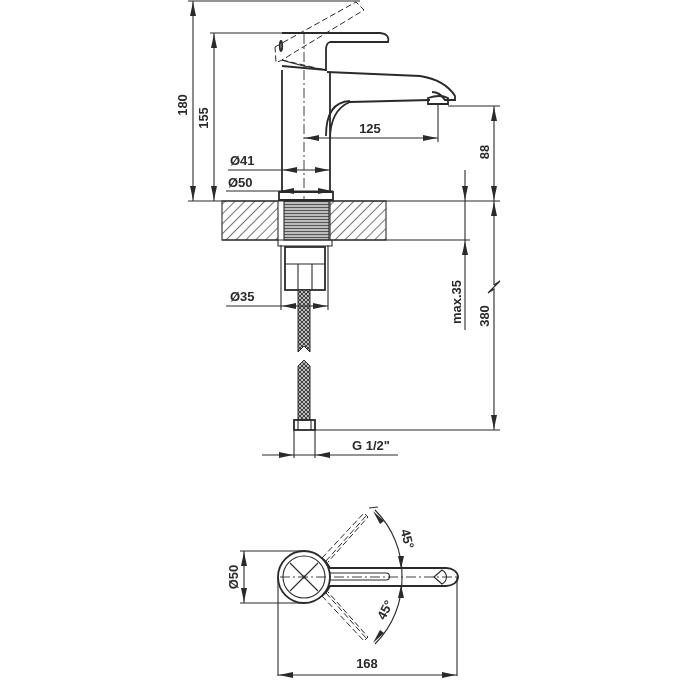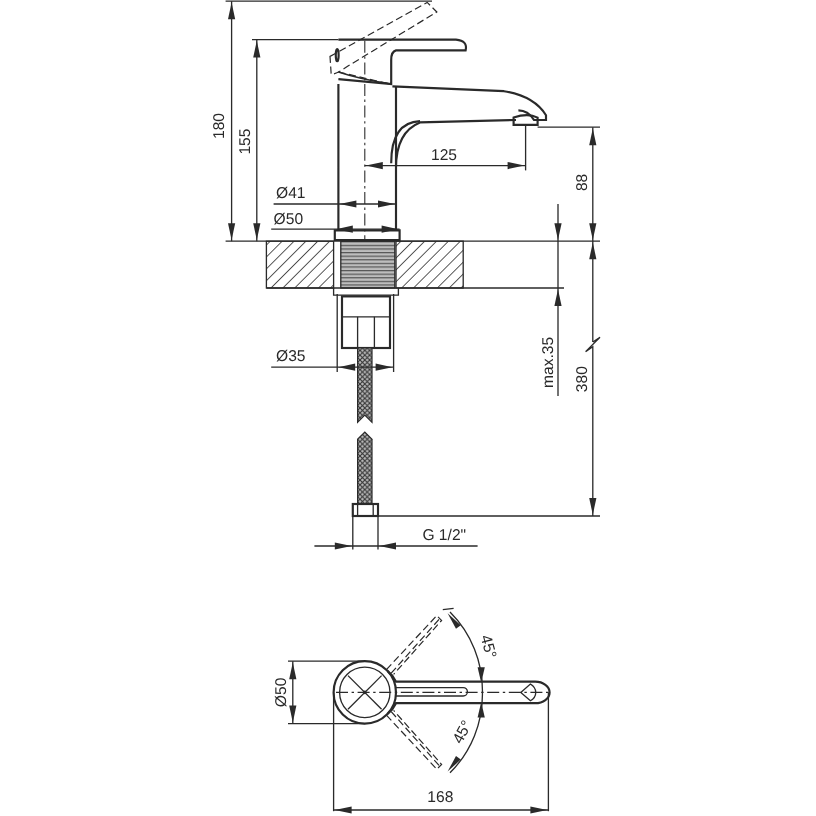--- a/index.html
+++ b/index.html
@@ -1,17 +1,17 @@
 <!DOCTYPE html>
 <html><head>
   <meta charset="utf-8">
   <style>
     html, body { margin: 0; padding: 0; background: #ffffff; }
     body { width: 680px; height: 680px; overflow: hidden; }
-    #drawing { position: absolute; left: 0; top: 0; width: 656px; height: 680px; }
+    #drawing { position: absolute; left: 0; top: 0; width: 656px; height: 680px; font-weight: bold; }
     svg text { font-family: "Liberation Sans", sans-serif; font-size: 13px; fill: #2a2a2a; }
     .ln { stroke: #2a2a2a; stroke-width: 1.1; fill: none; }
     .thk { stroke: #2a2a2a; stroke-width: 1.8; fill: none; }
     .dash { stroke: #2a2a2a; stroke-width: 1; fill: none; stroke-dasharray: 6 3; }
     .center { stroke: #2a2a2a; stroke-width: 0.9; fill: none; stroke-dasharray: 10 3 2 3; }
     .arrow { fill: #2a2a2a; stroke: none; }
   </style>
 </head>
 <body>
 

